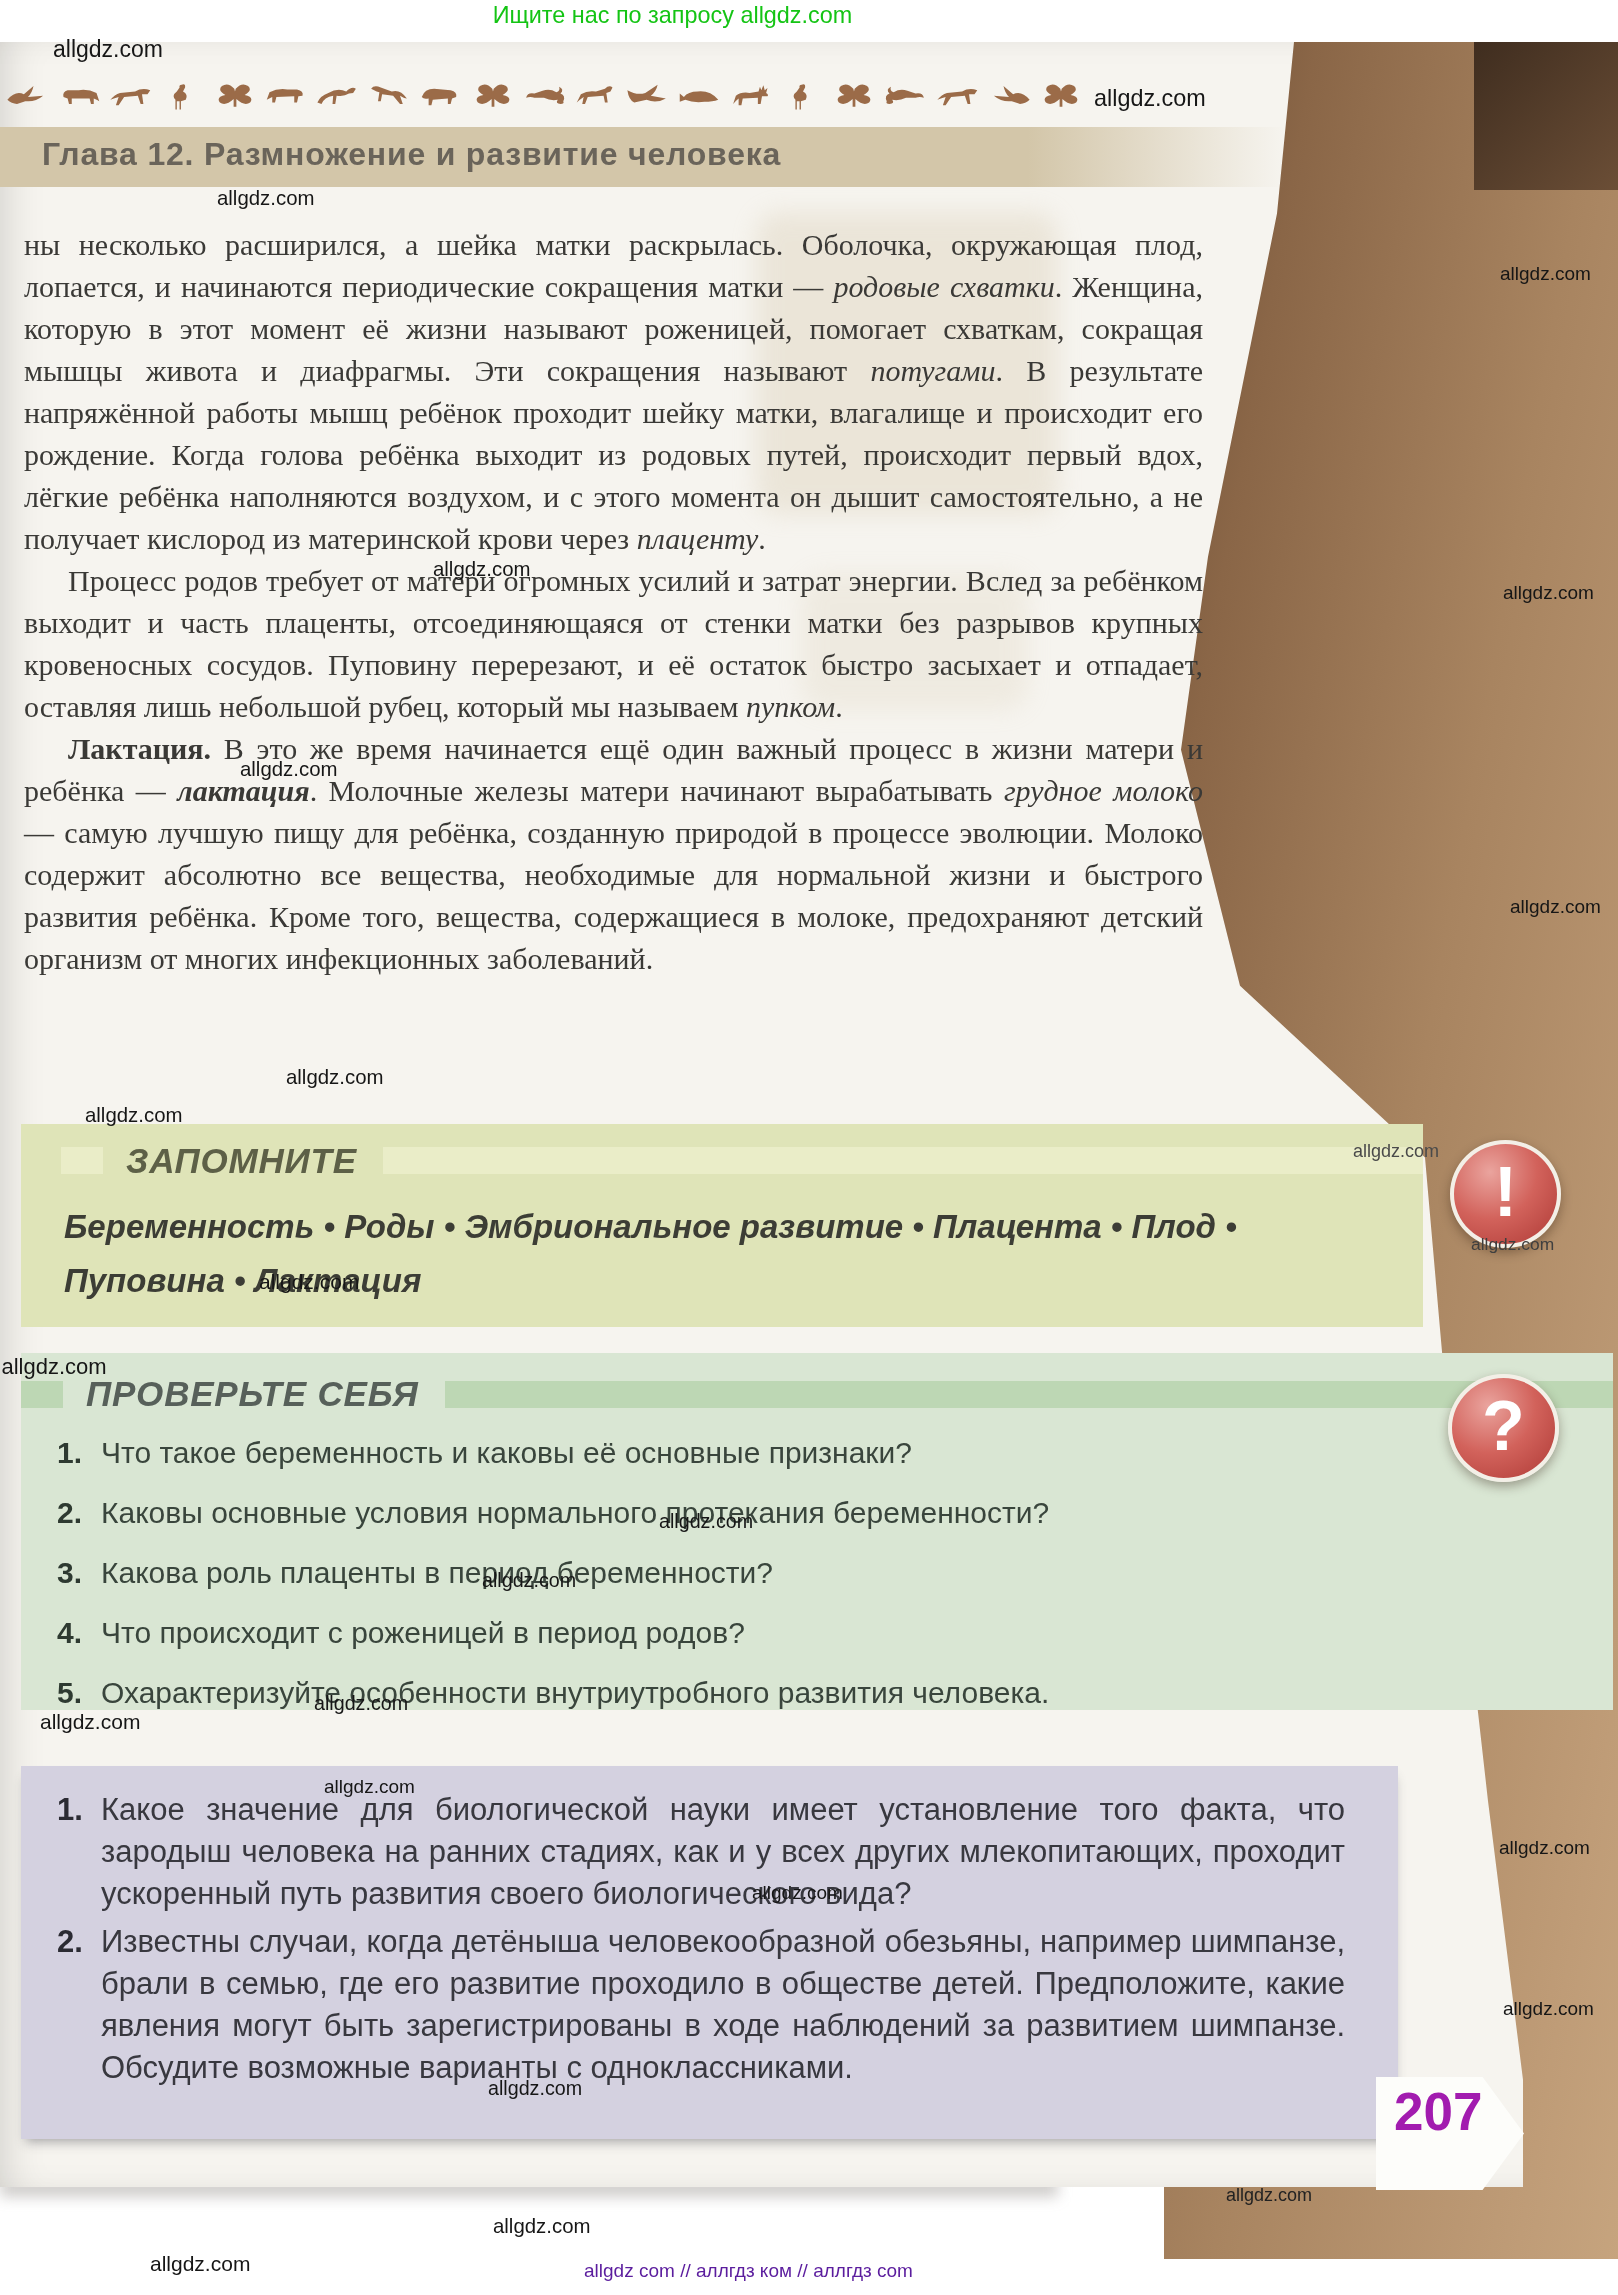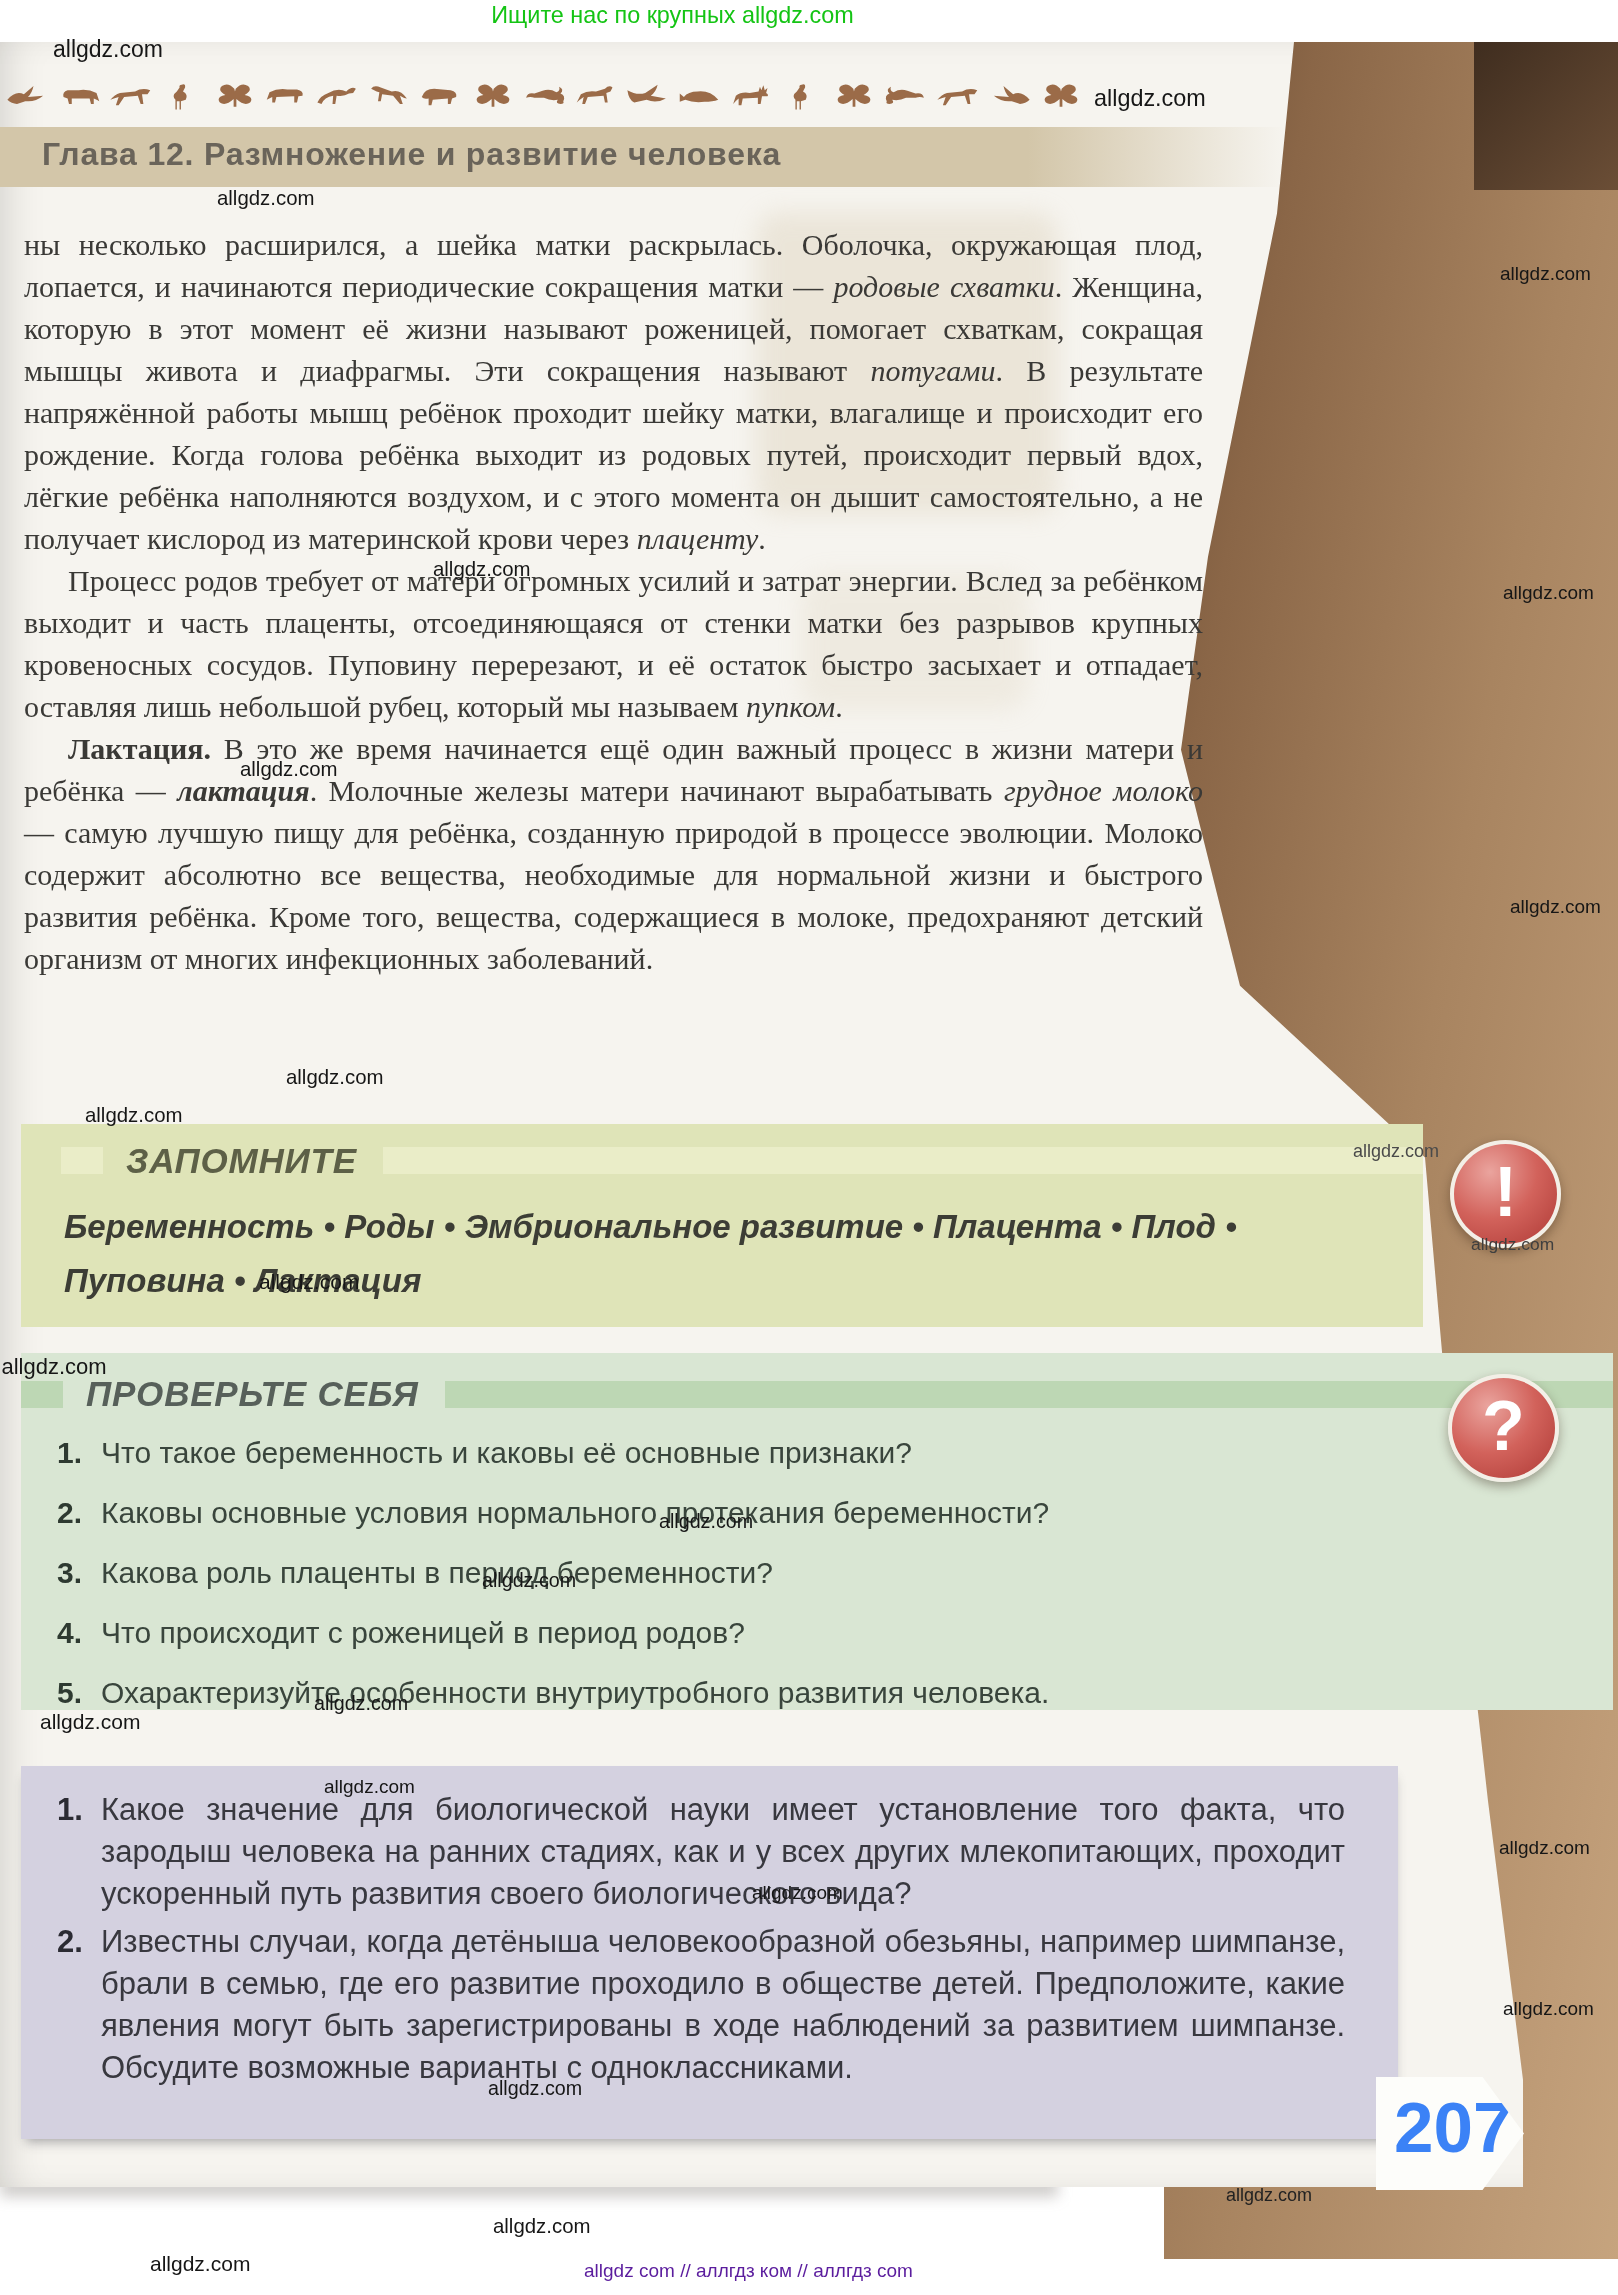--- a/index.html
+++ b/index.html
@@ -77,32 +77,32 @@
     background:radial-gradient(circle at 35% 28%,#eaa49e,#d2625b 48%,#b84540 85%);
     box-shadow:0 4.5px 10.6px rgba(40,20,10,.35);text-align:center;}
   .badge span{display:block;color:#ffffff;font-weight:bold;font-size:70px;line-height:97px;
     font-family:"Liberation Sans",sans-serif;}
   #badge-exclamation{left:1450px;top:1140px;}
   #badge-question{left:1448px;top:1374px;}
 
   
   #pennant{left:1376px;top:2077px;width:148px;height:113px;background:#fdfdfa;
     clip-path:polygon(0 0,72% 0,100% 50%,72% 100%,0 100%);}
-  #pennant span{display:block;margin:10px 0 0 18px;font-size:71px;font-weight:bold;color:#3b82f6;}
+  #pennant span{display:block;margin:4px 0 0 18px;font-size:53px;font-weight:bold;color:#a21caf;}
 
   
   .wm{color:#161616;white-space:nowrap;font-family:"Liberation Sans",sans-serif;}
   #footer-line{left:0;top:2260px;width:1497px;text-align:center;font-size:19px;color:#5b1d9e;}
 </style>
 </head>
 <body>
 
 <div id="canvas">
 
-  <div id="top-banner" class="abs">Ищите нас по крупных allgdz.com</div>
+  <div id="top-banner" class="abs">Ищите нас по запросу allgdz.com</div>
 
   <div id="bg-brown" class="abs"></div>
   <div id="bg-brown-dark" class="abs"></div>
   <div id="page-shadow" class="abs"></div>
 
   <div id="page" class="abs"></div>
 
   <div class="ghost abs" style="left:756px;top:212px;width:302px;height:302px;"></div>
   <div class="ghost abs" style="left:801px;top:574px;width:227px;height:136px;opacity:.18;"></div>
 

